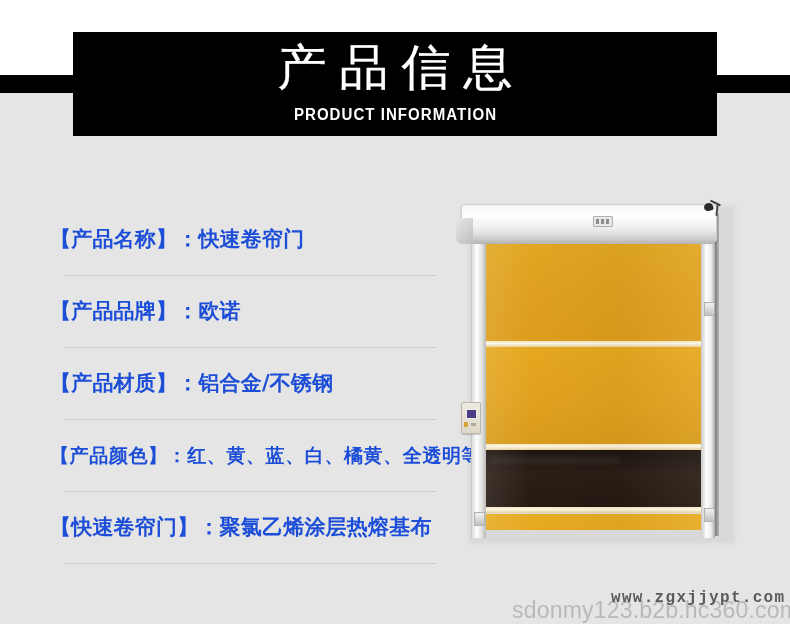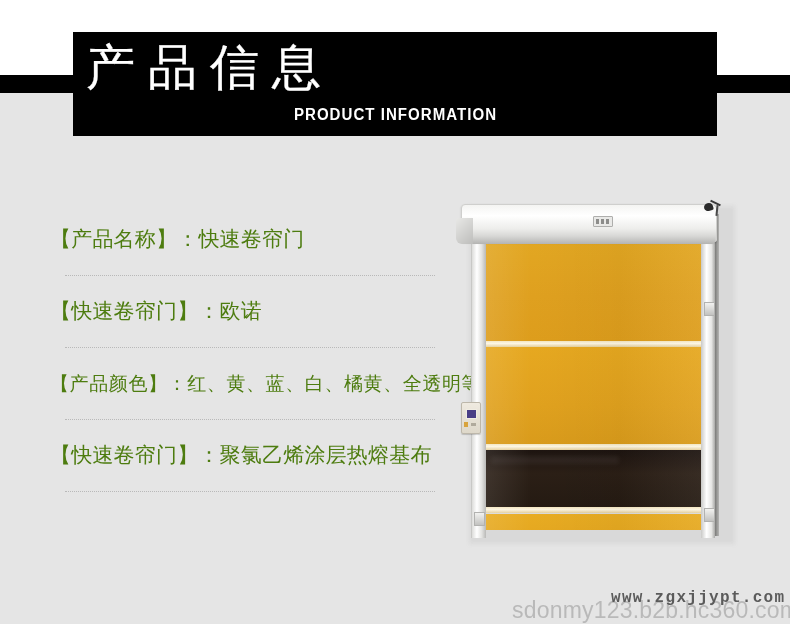--- a/index.html
+++ b/index.html
@@ -49,20 +49,21 @@
     position: absolute;
     left: 73px; top: 32px;
     width: 644px; height: 104px;
     background: #000000;
     overflow: hidden;
   }
   .banner-title {
     position: absolute;
     left: 0; top: 6px;
     width: 644px;
+    text-align: center;
     color: #ffffff;
     font-family: "DejaVu Sans", "Liberation Sans", sans-serif;
     font-size: 49px;
     font-weight: 300;
     letter-spacing: 13px;
     text-indent: 13px;
     line-height: 60px;
     -webkit-text-stroke: 0.3px #ffffff;
   }
   .banner-subtitle {
@@ -87,24 +88,24 @@
   }
   .spec-row {
     position: relative;
     height: 72px;
   }
   .spec-text {
     position: absolute;
     left: 50px;
     top: 6px;
     white-space: nowrap;
-    color: #4d7c0f;
+    color: #1d4ed8;
     font-family: "DejaVu Sans", "Liberation Sans", sans-serif;
     font-size: 21px;
-    font-weight: 400;
+    font-weight: 700;
     letter-spacing: 0.2px;
     line-height: 30px;
   }
   .spec-text.small {
     font-size: 19px;
     letter-spacing: 0.6px;
   }
   .spec-sep {
     position: absolute;
     left: 65px;
@@ -367,24 +368,28 @@
   </div>
 
   <div class="spec-list">
 
     <div class="spec-row">
       <div class="spec-text">【产品名称】：快速卷帘门</div>
       <div class="spec-sep"></div>
     </div>
 
     <div class="spec-row">
-      <div class="spec-text">【快速卷帘门】：欧诺</div>
+      <div class="spec-text">【产品品牌】：欧诺</div>
       <div class="spec-sep"></div>
     </div>
 
+    <div class="spec-row">
+      <div class="spec-text">【产品材质】：铝合金/不锈钢</div>
+      <div class="spec-sep"></div>
+    </div>
 
     <div class="spec-row">
       <div class="spec-text small">【产品颜色】：红、黄、蓝、白、橘黄、全透明等</div>
       <div class="spec-sep"></div>
     </div>
 
     <div class="spec-row">
       <div class="spec-text">【快速卷帘门】：聚氯乙烯涂层热熔基布</div>
       <div class="spec-sep"></div>
     </div>

